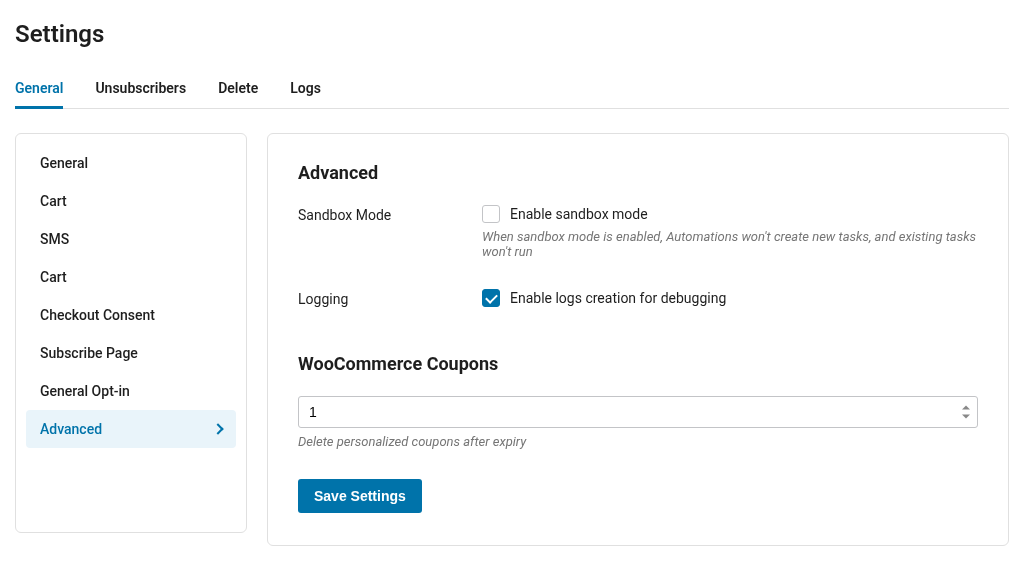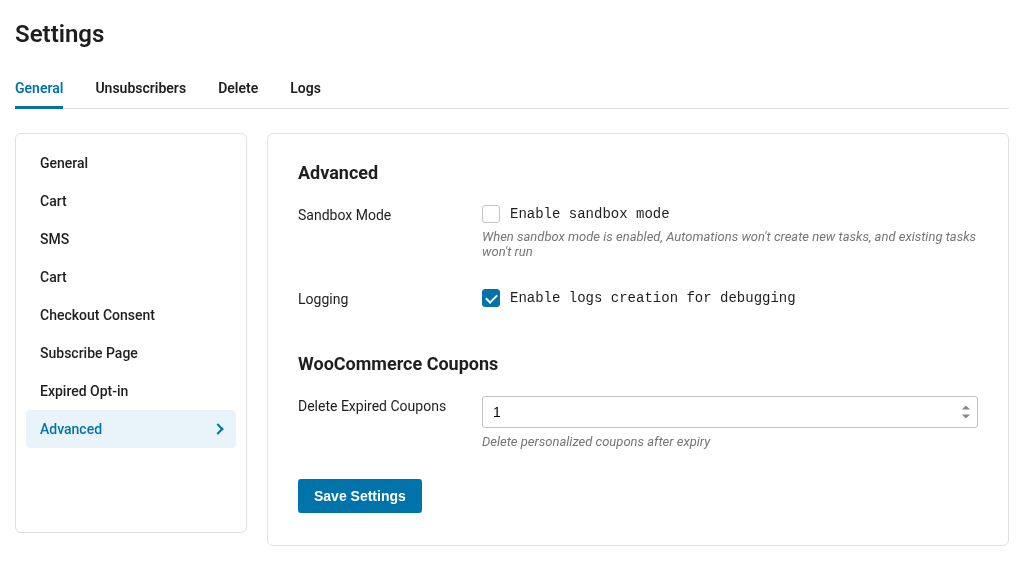--- a/index.html
+++ b/index.html
@@ -105,21 +105,20 @@
       padding-top: 2px;
     }
     .form-control {
       flex: 1;
     }
     .checkbox-row {
       display: flex;
       align-items: center;
       gap: 10px;
       margin-bottom: 6px;
-      font-family: Liberation Mono, monospace;
     }
     .checkbox {
       width: 18px;
       height: 18px;
       border: 1px solid #c3c4c7;
       border-radius: 3px;
       background: #fff;
       cursor: pointer;
       display: flex;
       align-items: center;
@@ -230,21 +229,21 @@
     <div class="sidebar-item">
       <span>Cart</span>
     </div>
     <div class="sidebar-item">
       <span>Checkout Consent</span>
     </div>
     <div class="sidebar-item">
       <span>Subscribe Page</span>
     </div>
     <div class="sidebar-item">
-      <span>Expired Opt-in</span>
+      <span>General Opt-in</span>
     </div>
     <div class="sidebar-item active">
       <span>Advanced</span>
       <span class="chevron"></span>
     </div>
   </div>
 
   <div class="main-panel">
     <h2 class="section-heading">Advanced</h2>
 
@@ -265,21 +264,20 @@
         <div class="checkbox-row">
           <div class="checkbox checked"></div>
           <span class="checkbox-label">Enable logs creation for debugging</span>
         </div>
       </div>
     </div>
 
     <h2 class="section-heading section-separator">WooCommerce Coupons</h2>
 
     <div class="form-row">
-      <div class="form-label">Delete Expired Coupons</div>
       <div class="form-control">
         <div class="input-wrapper">
           <input type="text" class="number-input" value="1" style="">
           <div class="stepper">
             <div class="stepper-btn stepper-up"></div>
             <div class="stepper-btn stepper-down"></div>
           </div>
         </div>
         <div class="help-text">Delete personalized coupons after expiry</div>
       </div>

